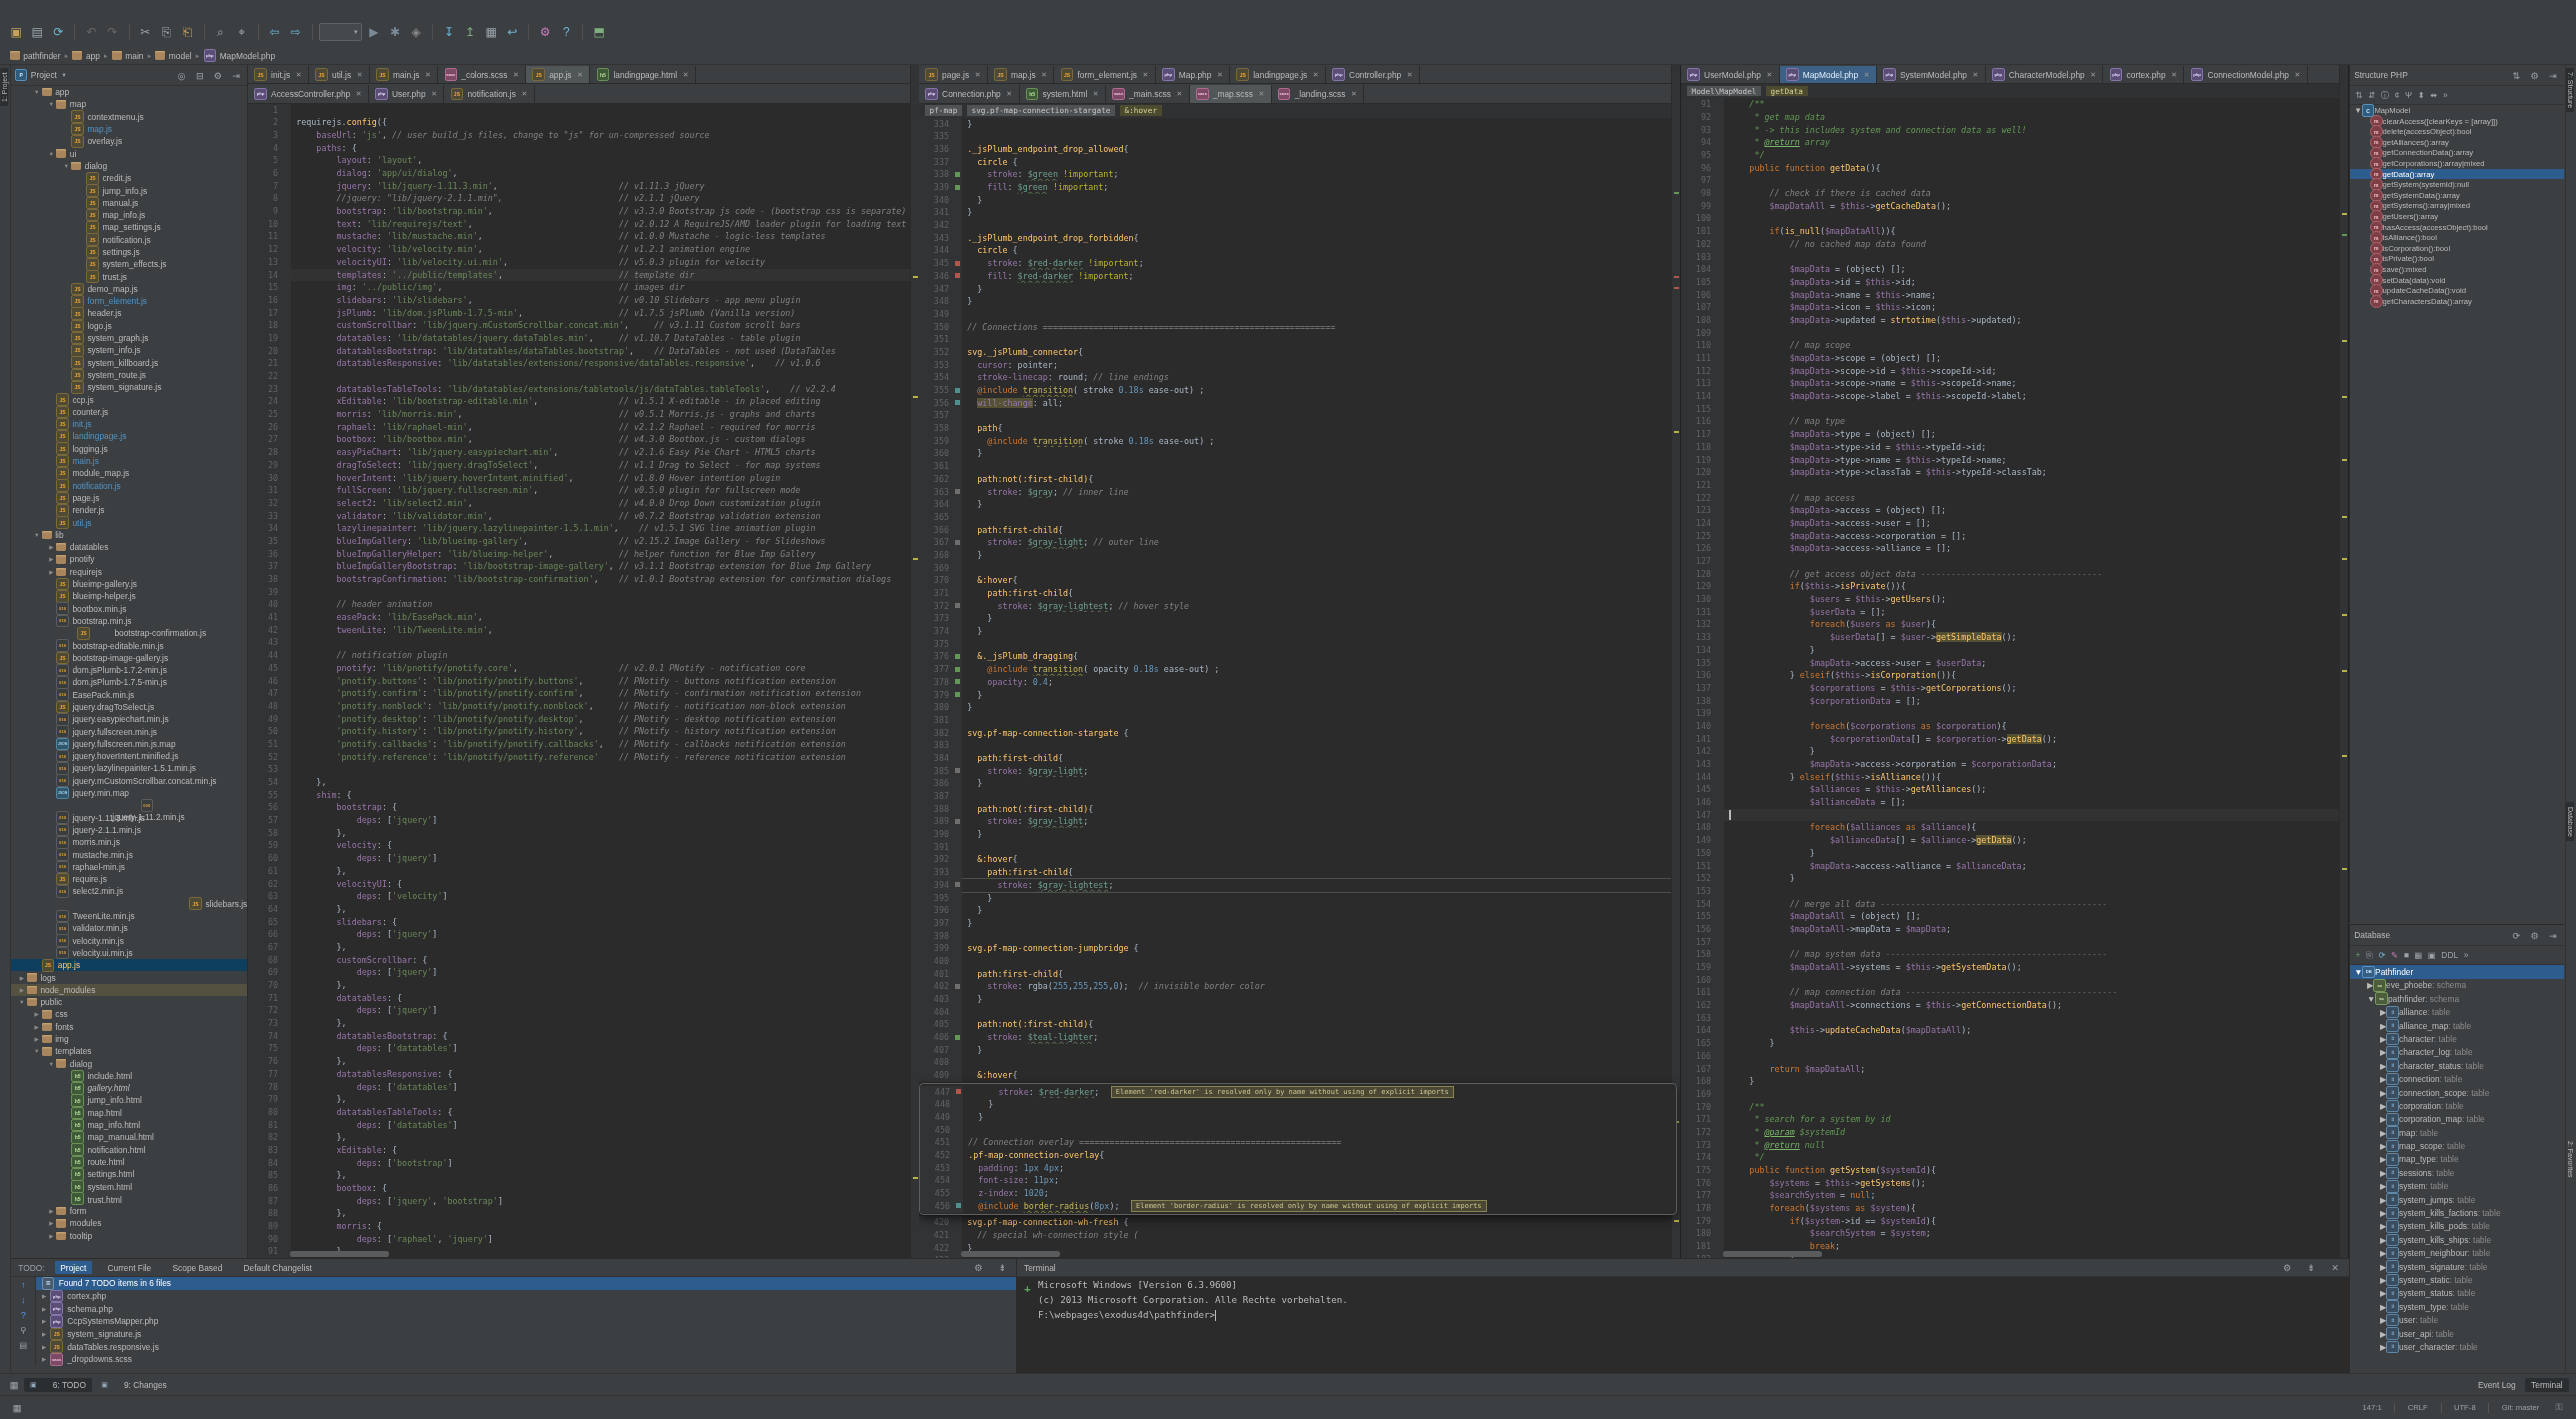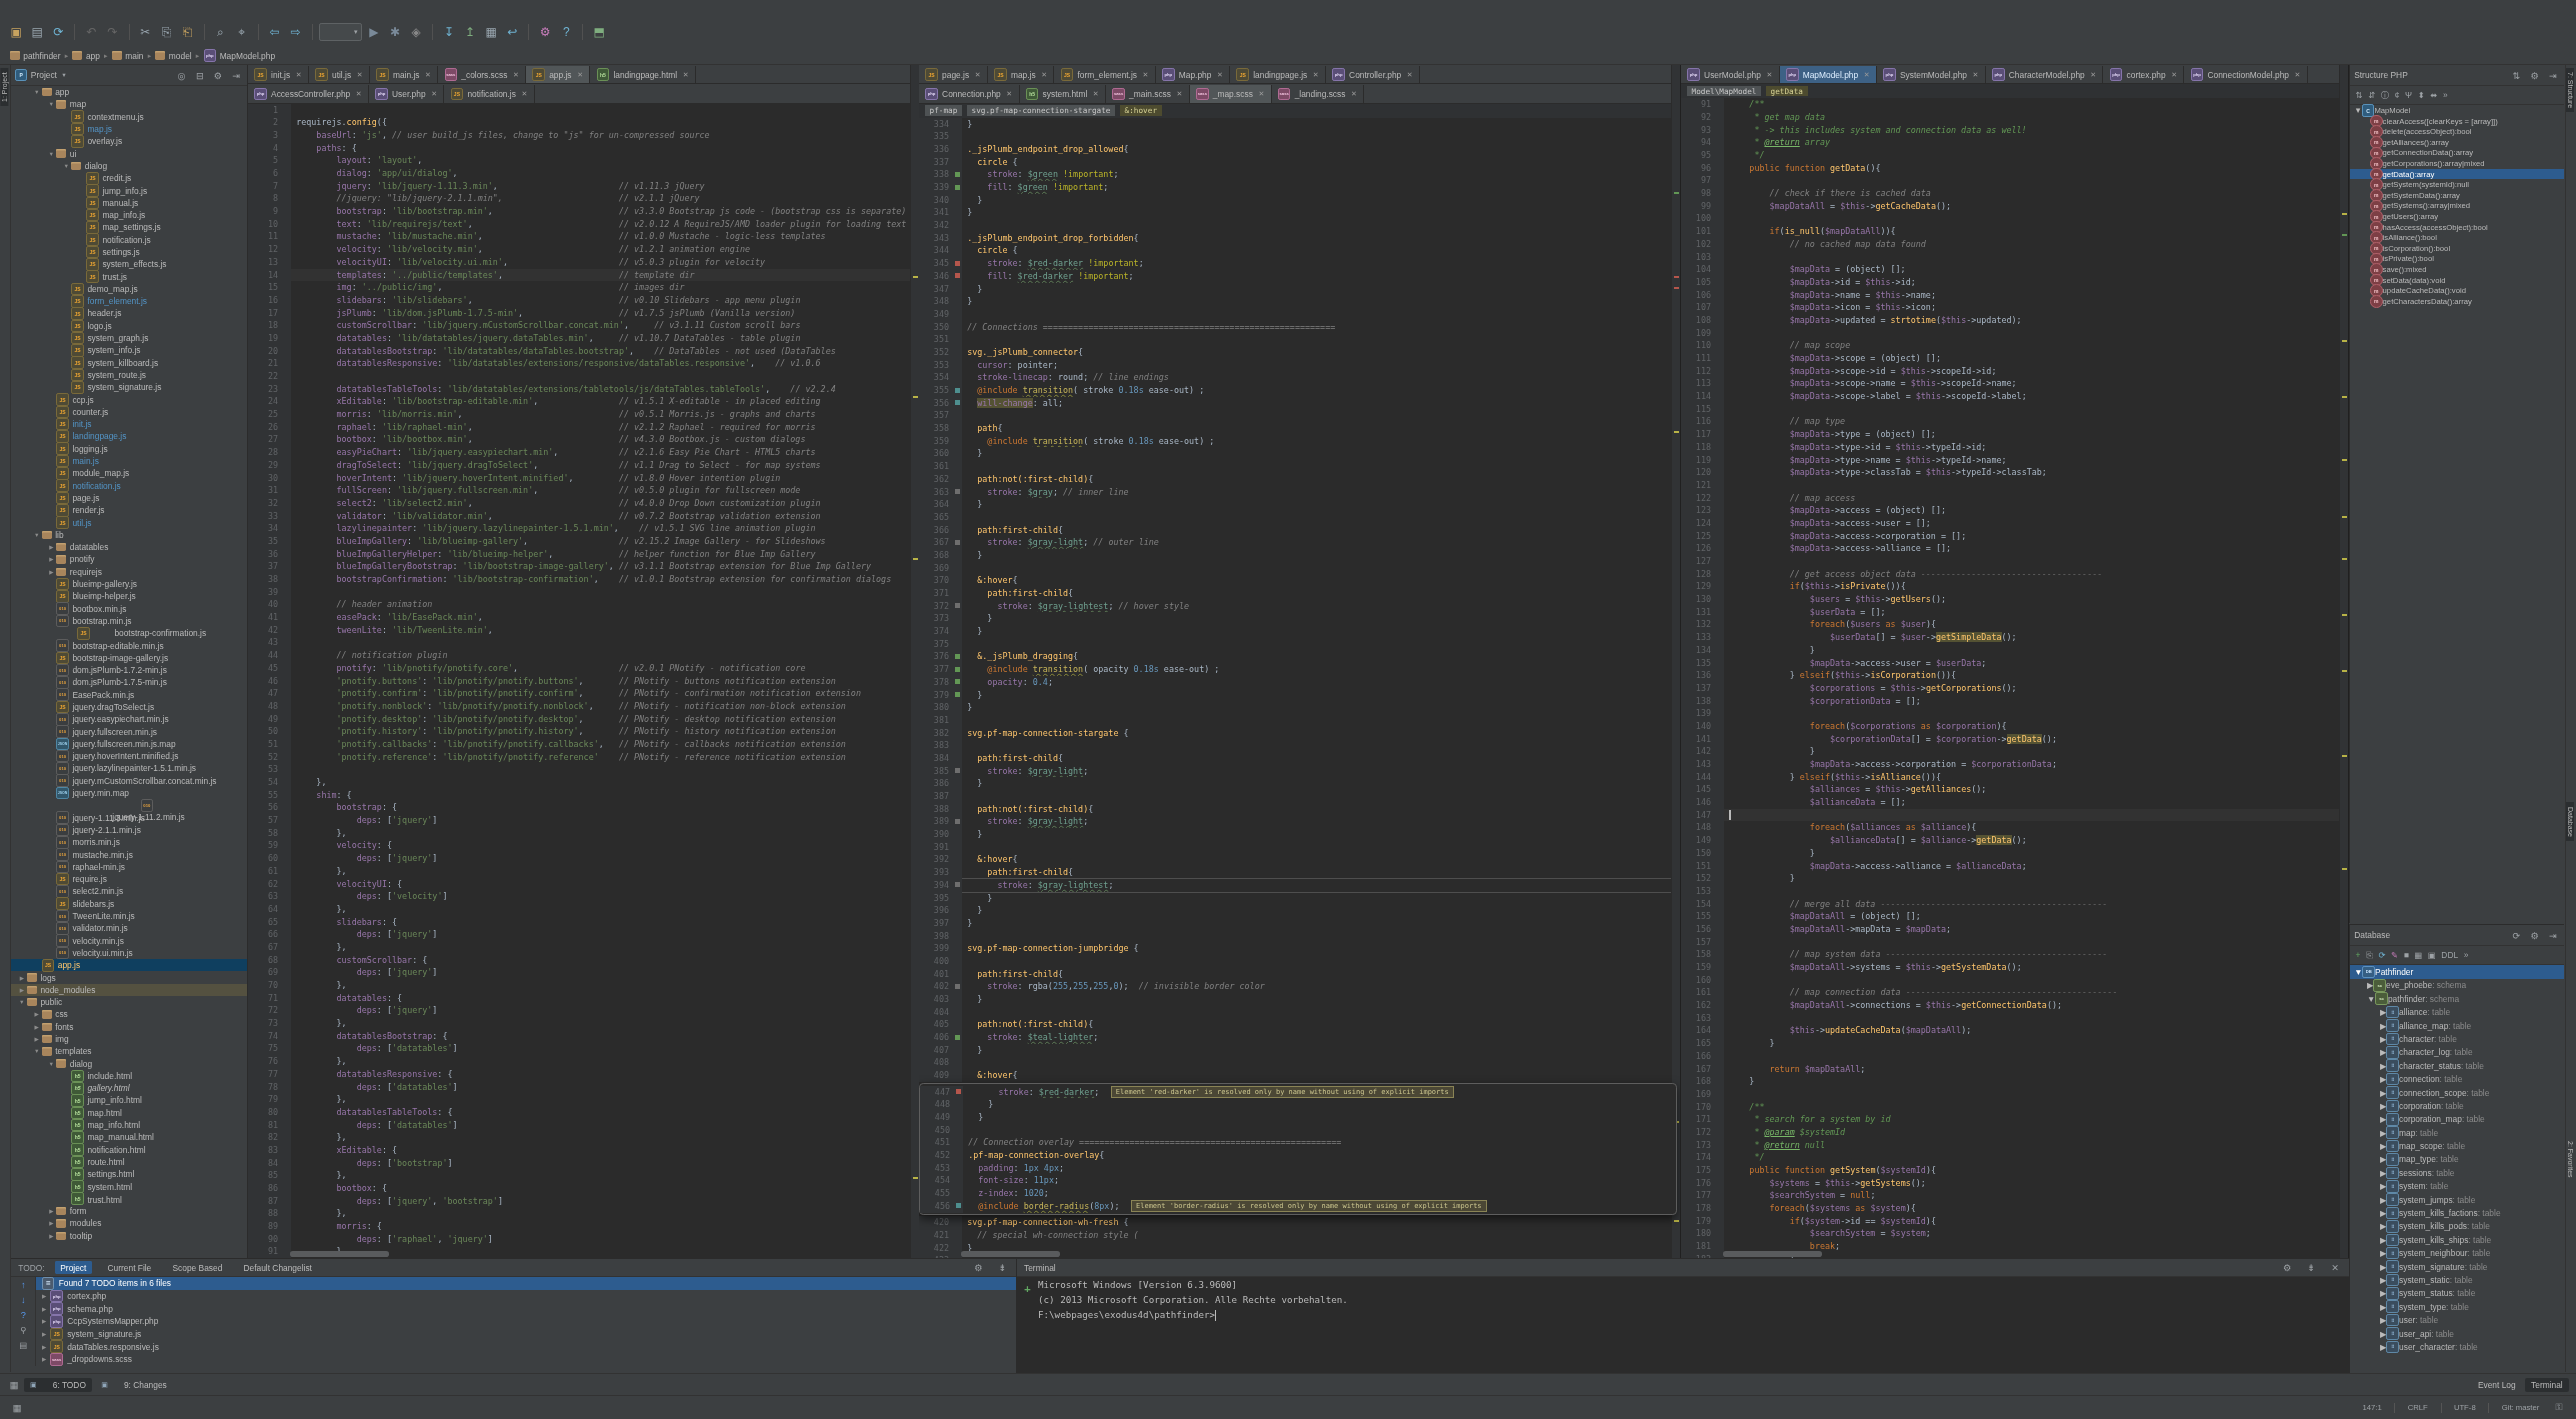--- a/index.html
+++ b/index.html
@@ -532,21 +532,21 @@
         <div class="trow" style="padding-left: 35px;">
           <span class="arr"></span>
           <span class="fic js">JS</span>
           <span class="lbl">require.js</span>
         </div>
         <div class="trow" style="padding-left: 35px;">
           <span class="arr"></span>
           <span class="fic jsmin">010</span>
           <span class="lbl">select2.min.js</span>
         </div>
-        <div class="trow" style="padding-left: 35px;">
+        <div class="trow" style="padding-left: 35px; justify-content: flex-end;">
           <span class="arr"></span>
           <span class="fic js">JS</span>
           <span class="lbl">slidebars.js</span>
         </div>
         <div class="trow" style="padding-left: 35px;">
           <span class="arr"></span>
           <span class="fic jsmin">010</span>
           <span class="lbl">TweenLite.min.js</span>
         </div>
         <div class="trow" style="padding-left: 35px;">

